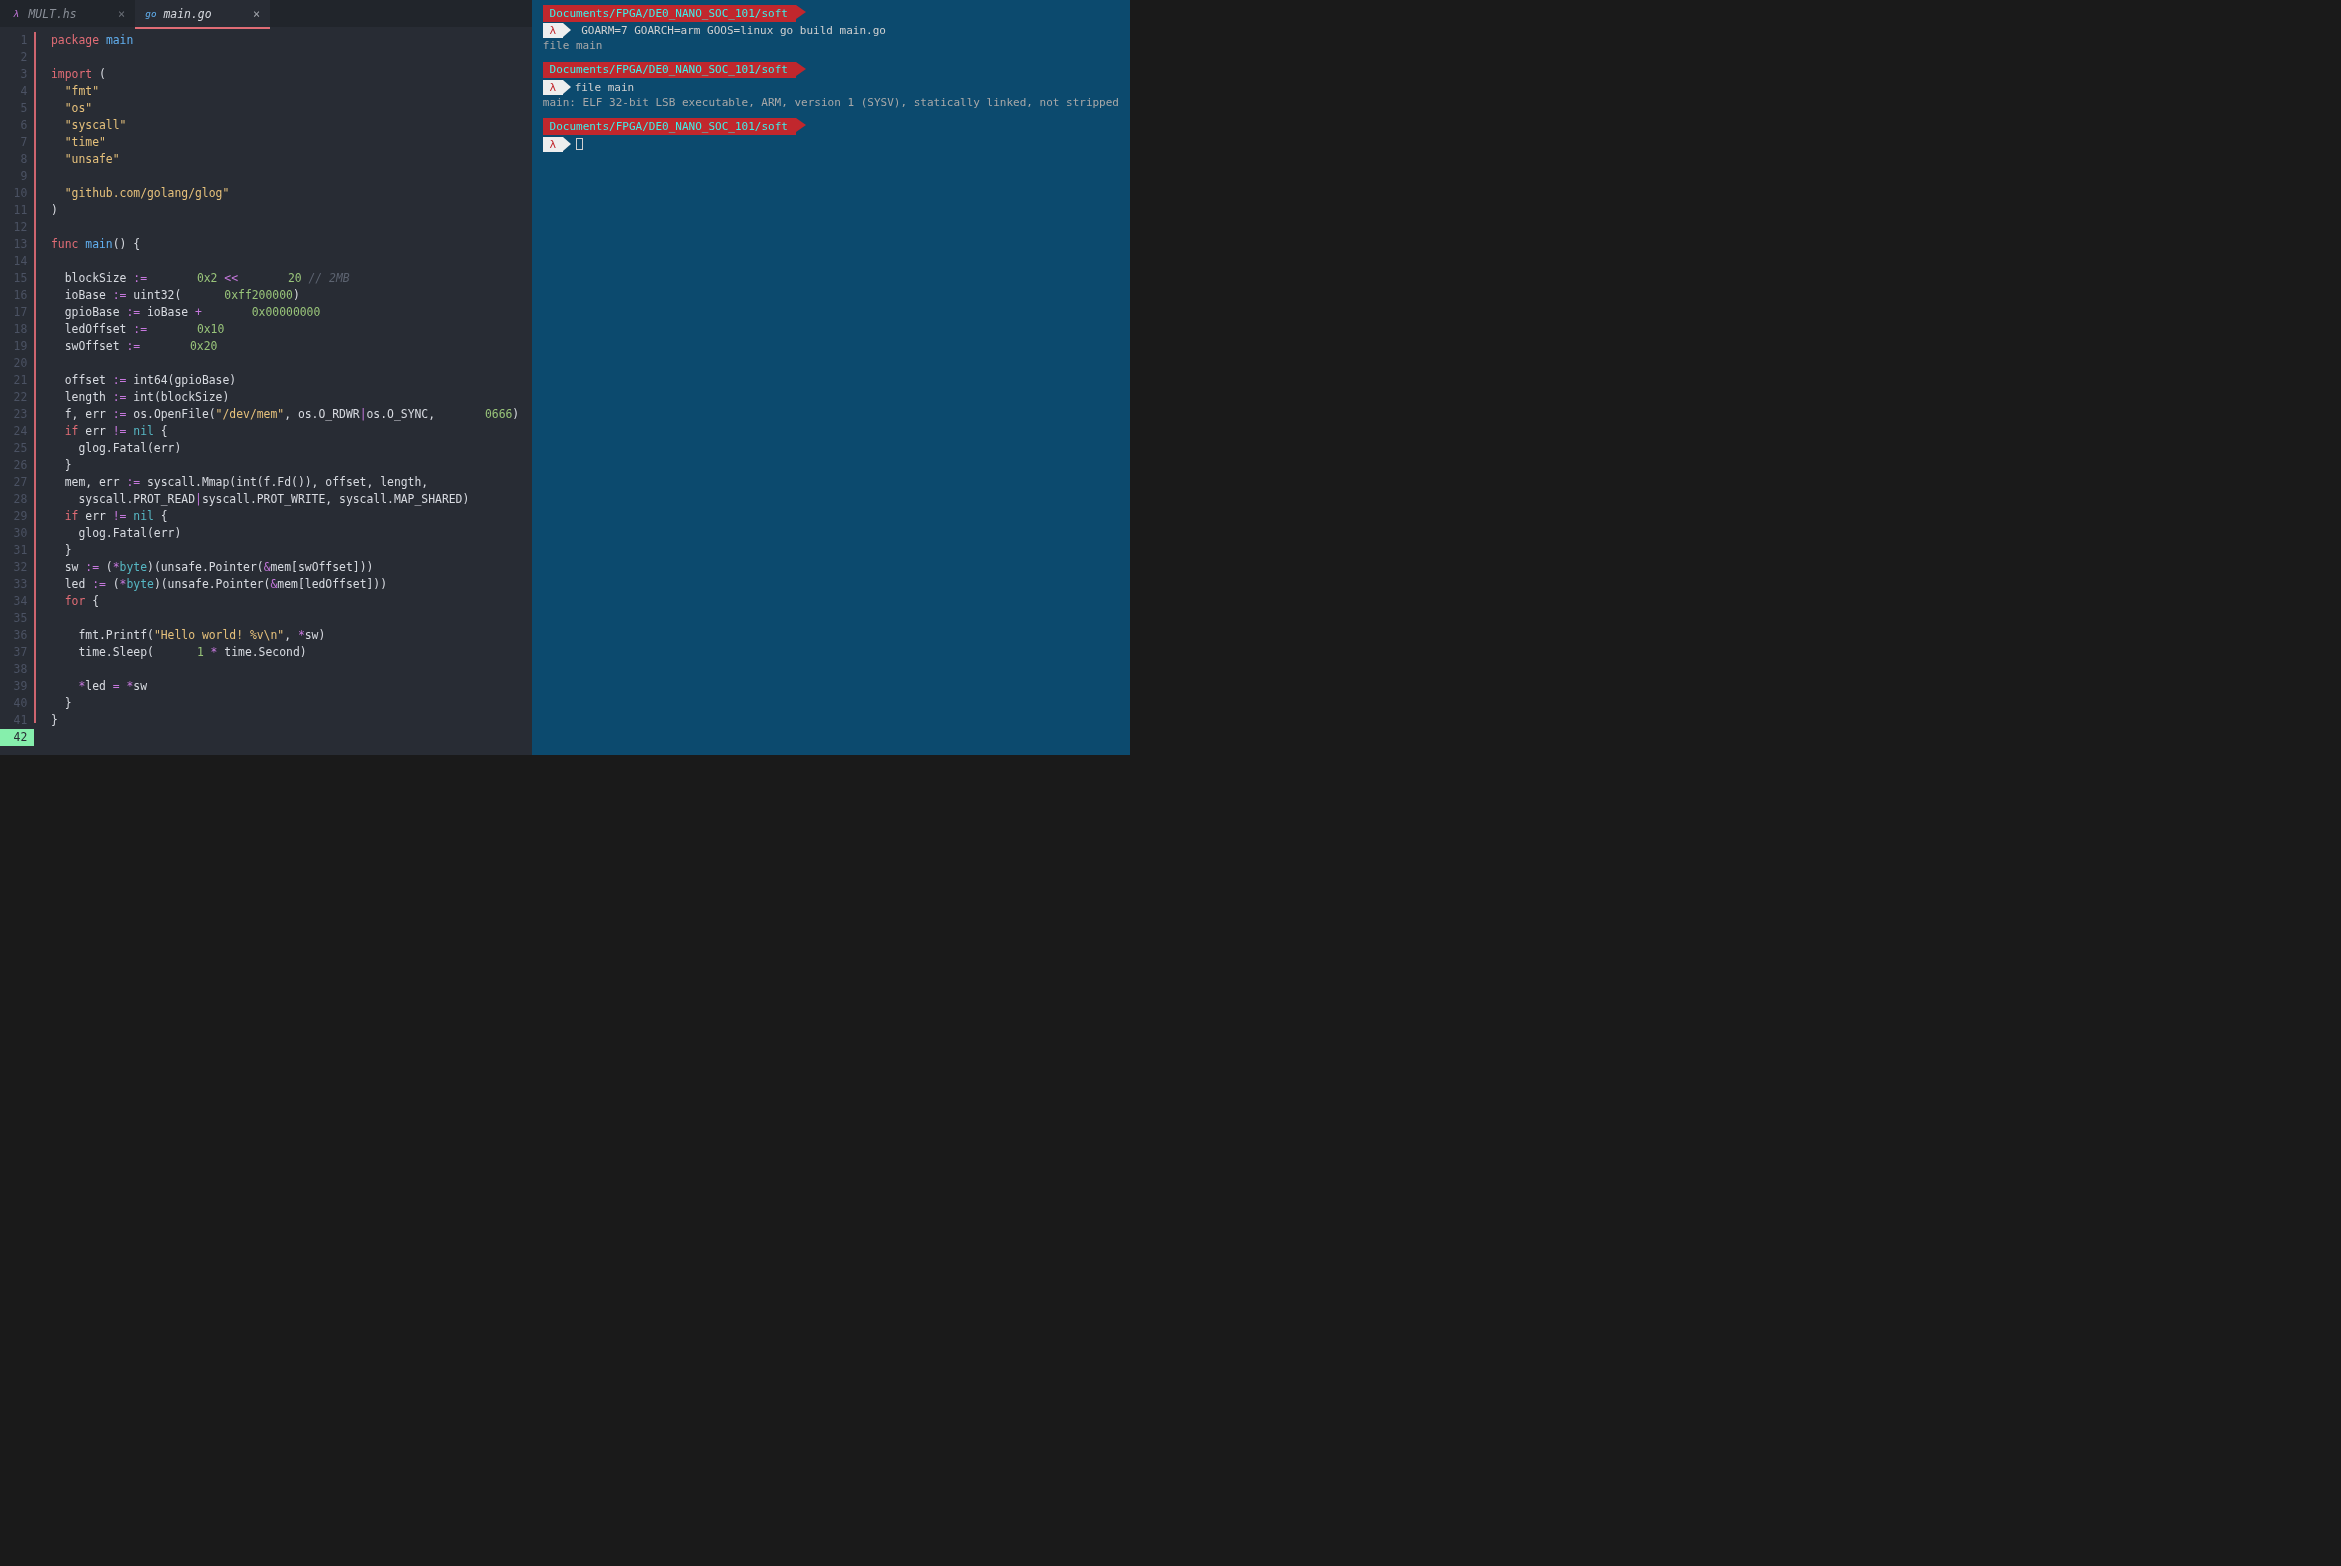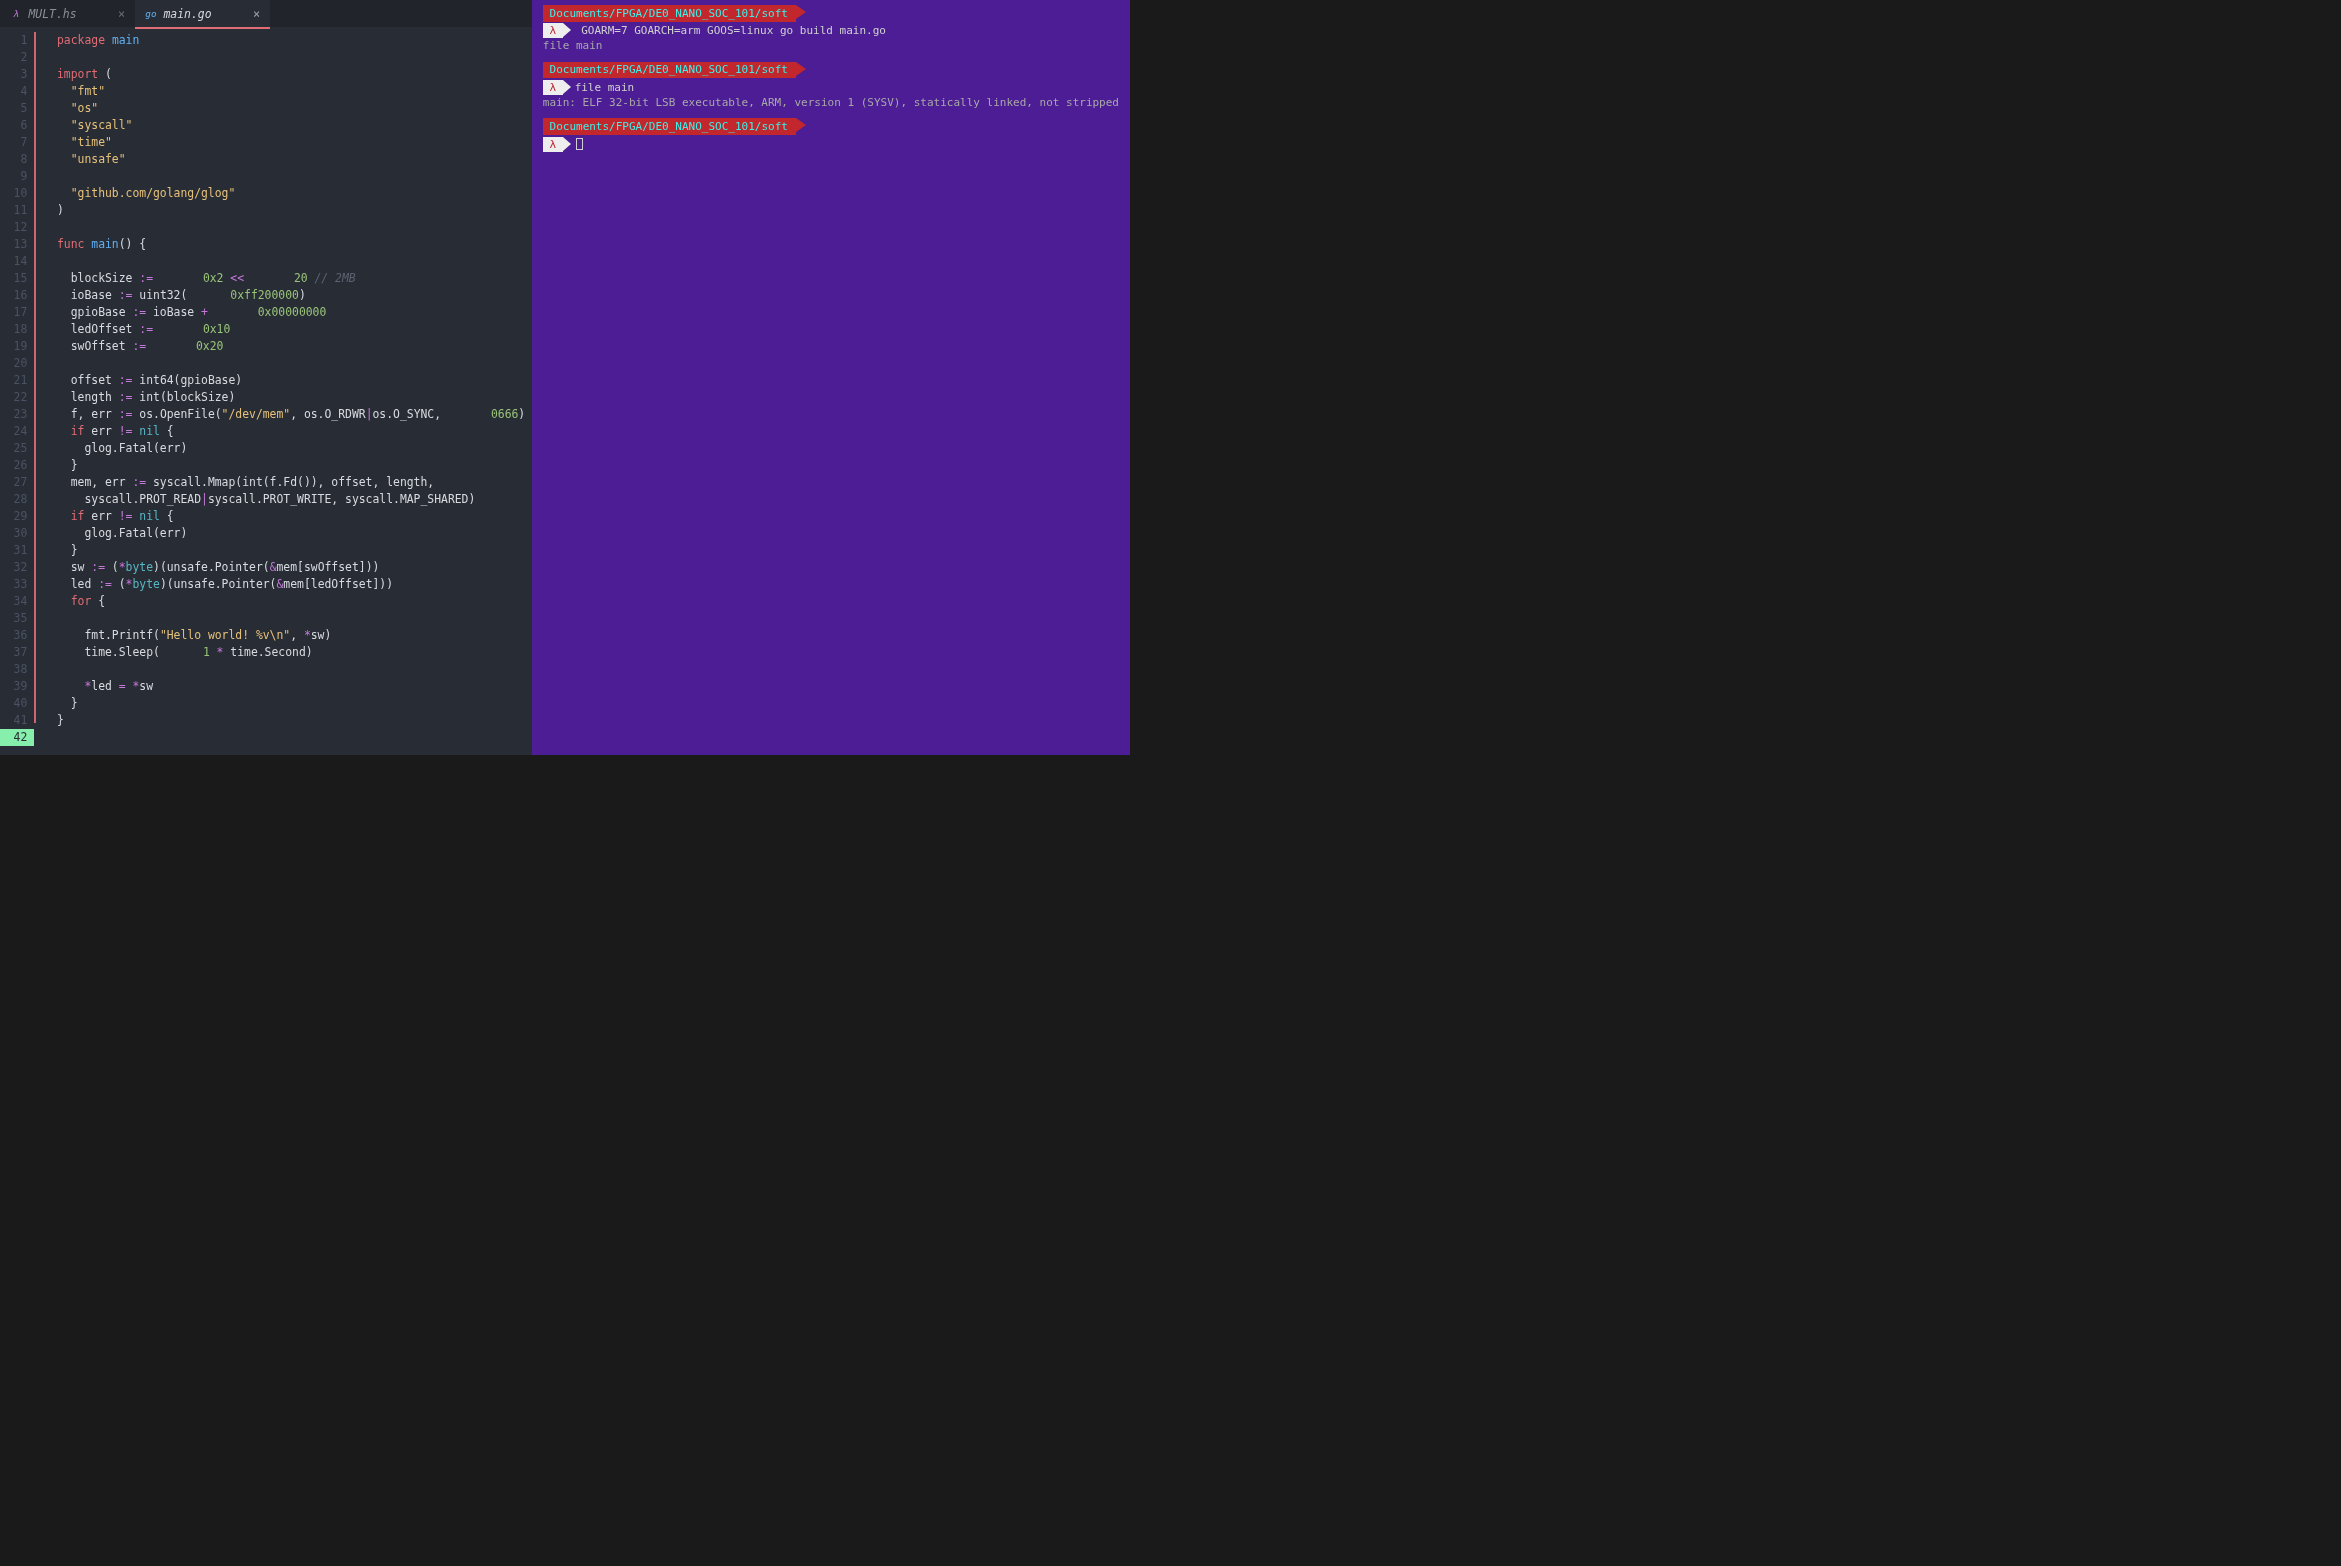--- a/index.html
+++ b/index.html
@@ -94,21 +94,21 @@
   }
 
   .code {
     flex: 1;
     position: relative;
   }
   .code .line {
     height: 17px;
     line-height: 17px;
     white-space: pre;
-    padding-left: 23px;
+    padding-left: 17px;
     position: relative;
   }
   .guide {
     position: absolute;
     left: 0;
     top: 0;
     bottom: 0;
     width: 1.7px;
     background: #e06c75;
     opacity: .9;
@@ -121,21 +121,21 @@
   .str  { color: #e5c07b; }   
   .num  { color: #98c379; margin-left: 43px; }   
   .cm   { color: #5c6370; font-style: italic; }
   .op   { color: #c678dd; }
   .ty   { color: #56b6c2; }   
   .star { color: #c678dd; }
 
   
   .term-pane {
     flex: 1;
-    background: #4c1d95;
+    background: #0c4a6e;
     color: #d0d0d0;
     padding: 5px 11px;
     font-size: 11px;
     line-height: 15px;
   }
   .term-block { margin-bottom: 8.4px; }
   .dir-seg {
     display: inline-block;
     background: #c1272d;
     color: #3defe9;

